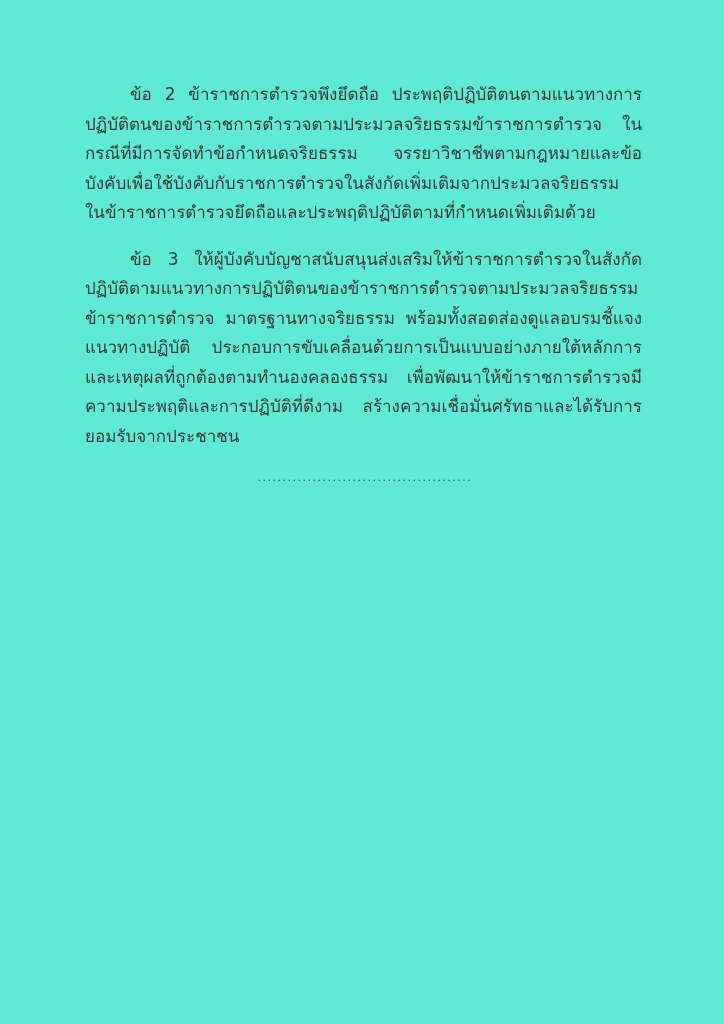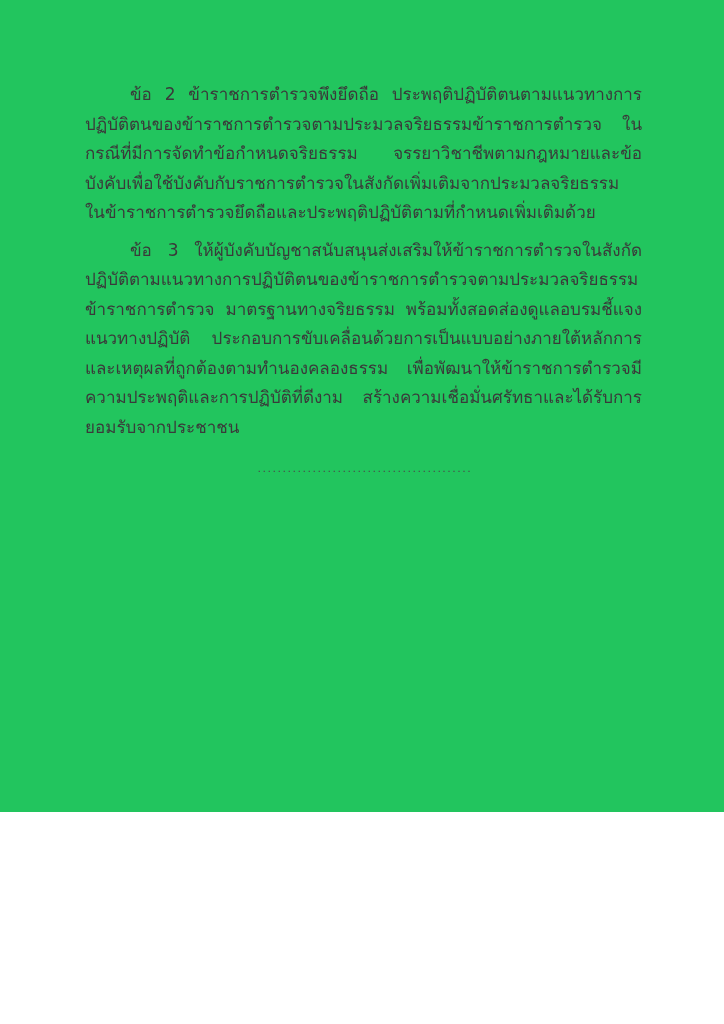--- a/index.html
+++ b/index.html
@@ -3,22 +3,22 @@
   <meta charset="utf-8">
   <style>
     html, body {
       margin: 0;
       padding: 0;
       background: #ffffff;
     }
     .page {
       position: relative;
       width: 724px;
-      height: 812px;
-      background: #22c55e;
+      height: 1024px;
+      background: #5eead4;
       overflow: hidden;
       font-family: "DejaVu Sans", "Liberation Sans", sans-serif;
     }
     .content {
       position: absolute;
       left: 85px;
       top: 80px;
       width: 557px;
       color: #3a3a3a;
       font-size: 17px;
@@ -26,21 +26,21 @@
       text-align: justify;
       text-align-last: left;
       word-break: normal;
     }
     p.para {
       margin: 0;
       padding: 0;
       text-indent: 45px;
     }
     p.para + p.para {
-      margin-top: 8px;
+      margin-top: 17px;
     }
     .dots-wrap {
       margin-top: 11px;
       text-align: center;
       text-align-last: center;
     }
     .dots {
       display: inline-block;
       width: 212px;
       overflow: hidden;

